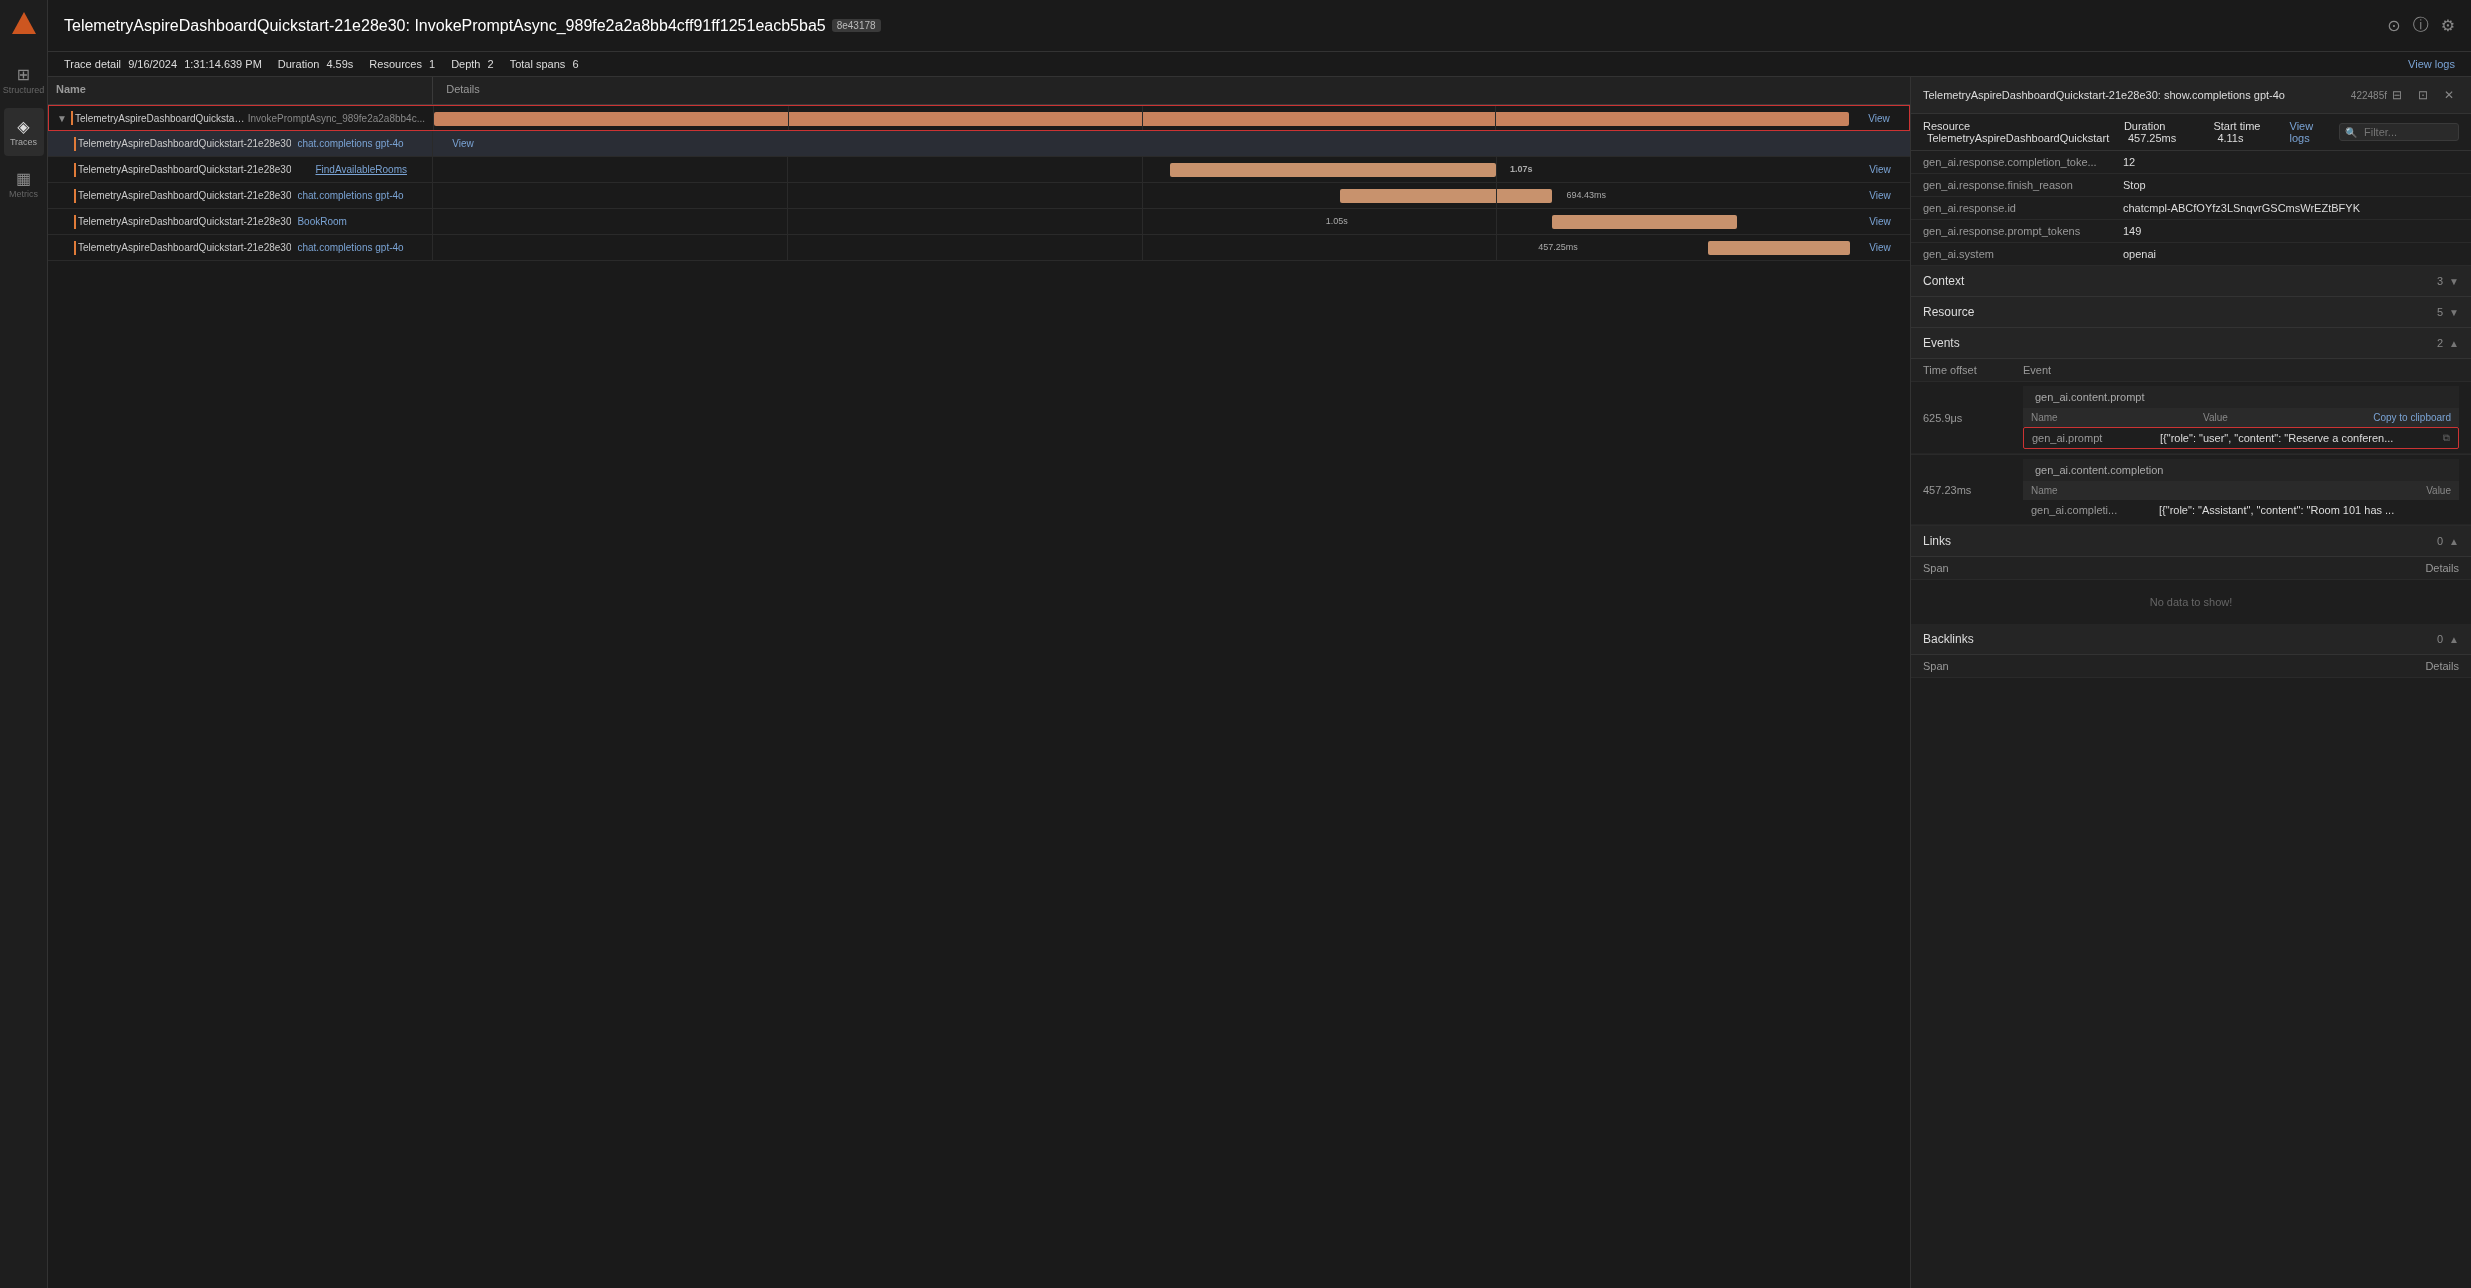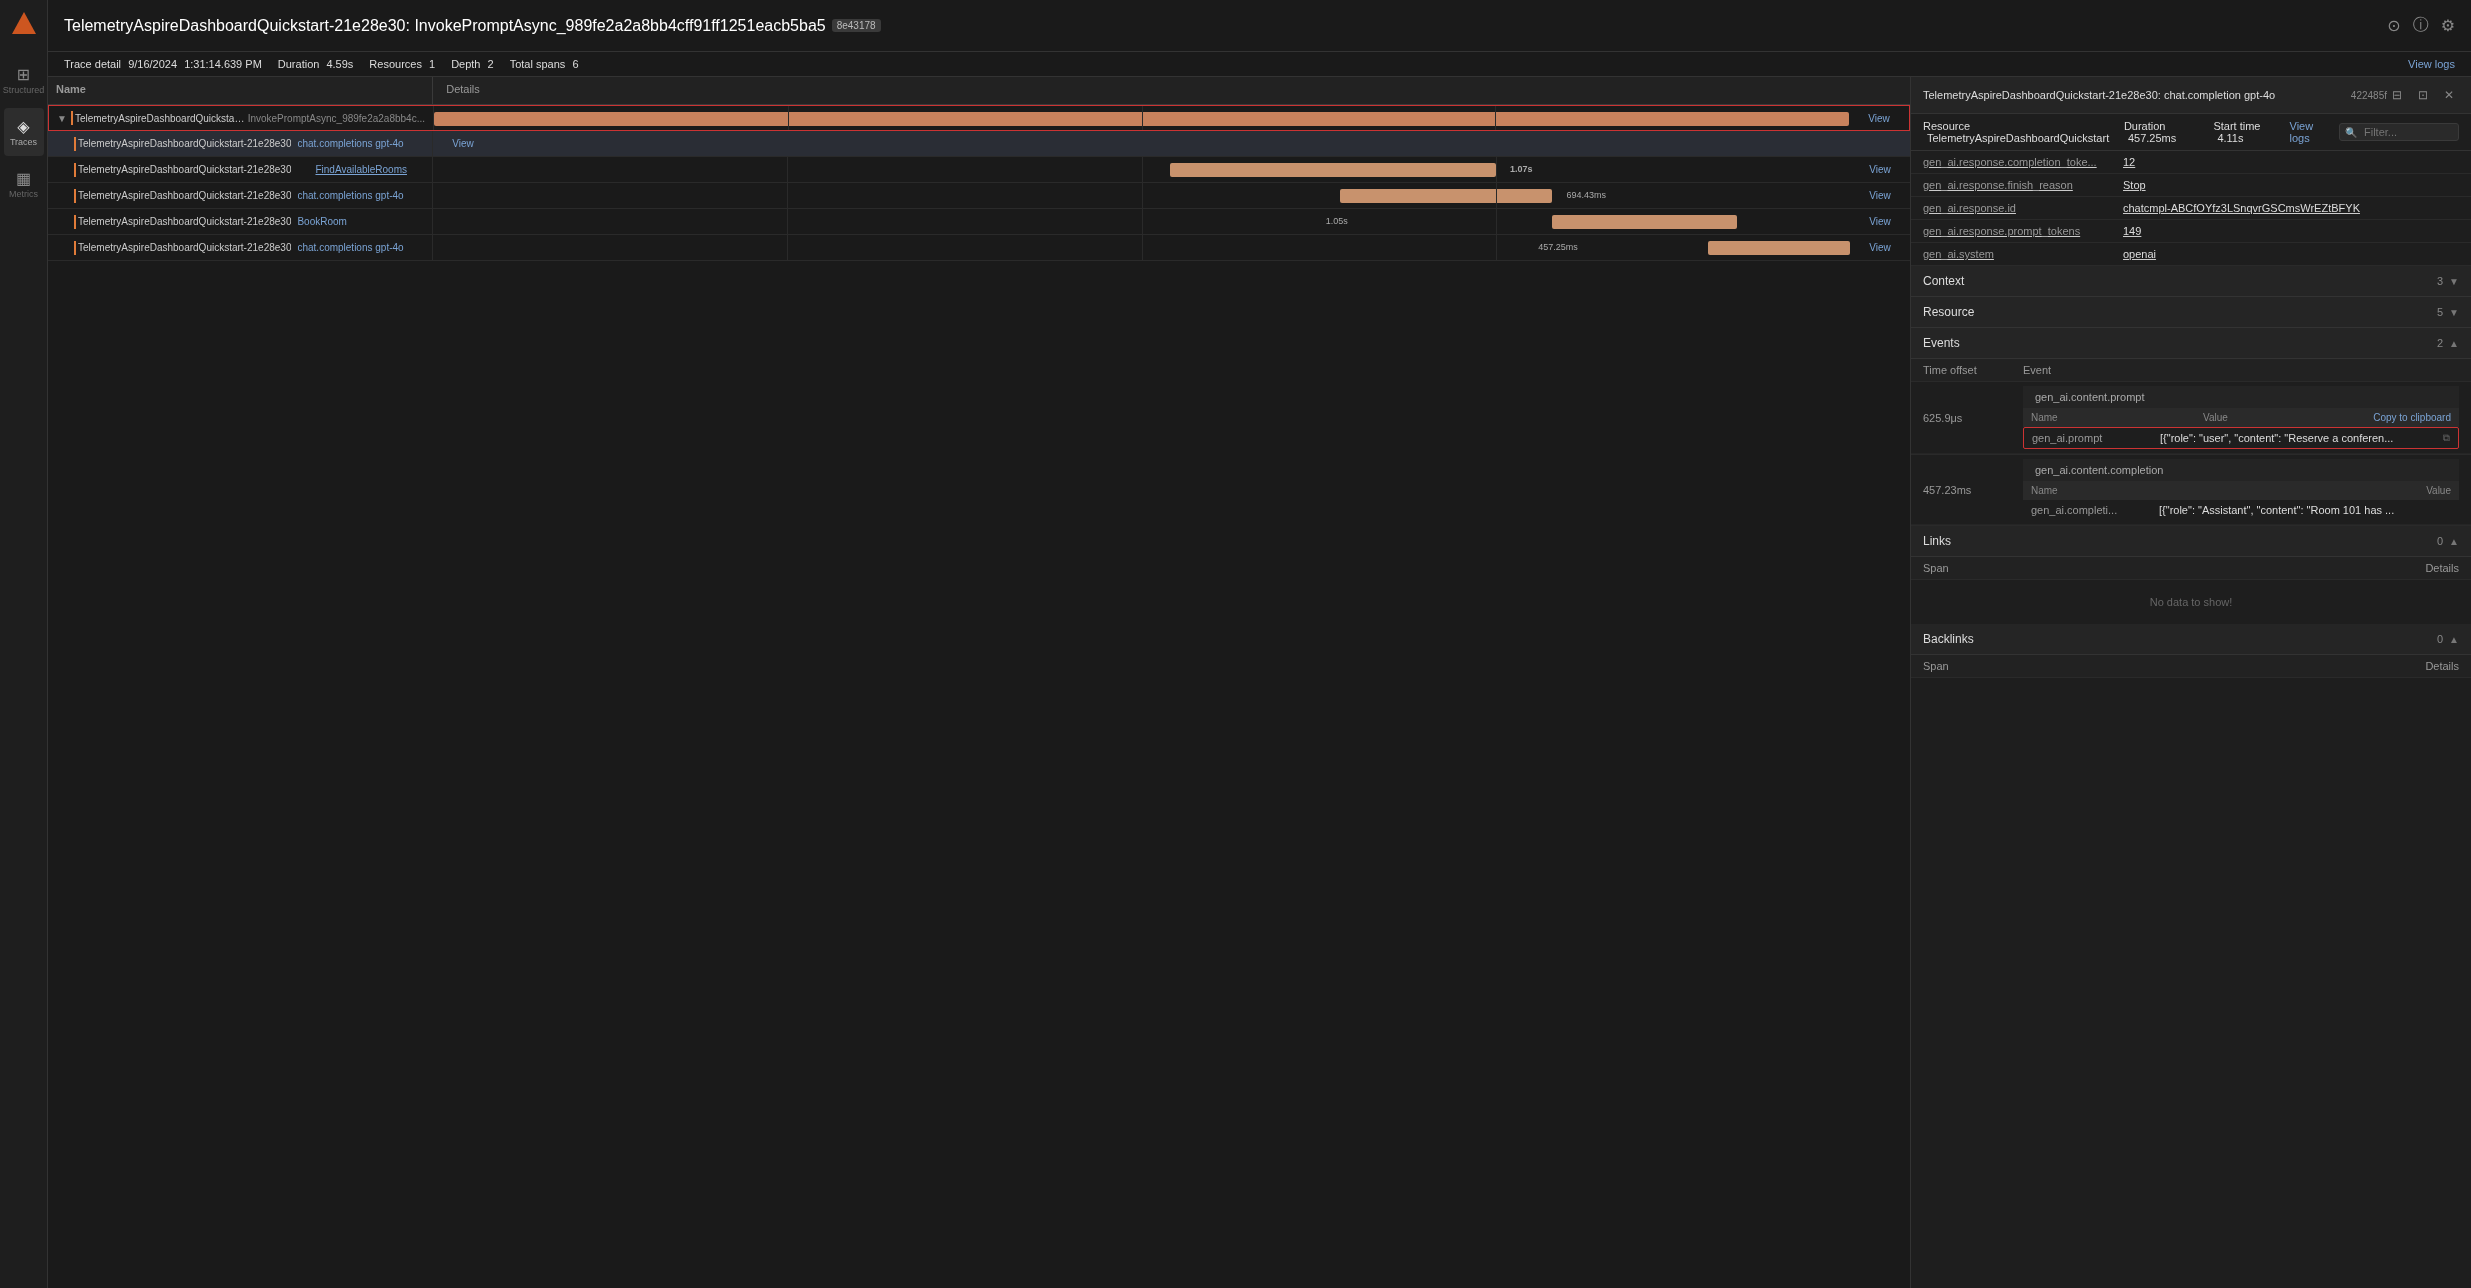--- a/index.html
+++ b/index.html
@@ -333,21 +333,20 @@
     }
 
     .prop-table {
       width: 100%;
     }
     .prop-row {
       display: flex;
       border-bottom: 1px solid #2a2a2a;
       padding: 5px 12px;
       align-items: flex-start;
-      text-decoration: underline;
     }
     .prop-name {
       width: 200px;
       font-size: 11px;
       color: #999;
       flex-shrink: 0;
       padding-right: 8px;
     }
     .prop-value {
       flex: 1;
@@ -730,21 +729,21 @@
             <a class="view-link">View</a>
           </div>
         </div>
 
       </div>
     </div>
 
     <div class="right-panel">
 
       <div class="right-panel-header">
-        <span class="right-panel-title">TelemetryAspireDashboardQuickstart-21e28e30: chat.completion gpt-4o</span>
+        <span class="right-panel-title">TelemetryAspireDashboardQuickstart-21e28e30: show.completions gpt-4o</span>
         <span class="right-panel-id">422485f</span>
         <div class="right-panel-actions">
           <span class="panel-icon-btn">⊟</span>
           <span class="panel-icon-btn">⊡</span>
           <span class="panel-icon-btn">✕</span>
         </div>
       </div>
 
       <div class="right-panel-meta">
         <span class="meta-item">

